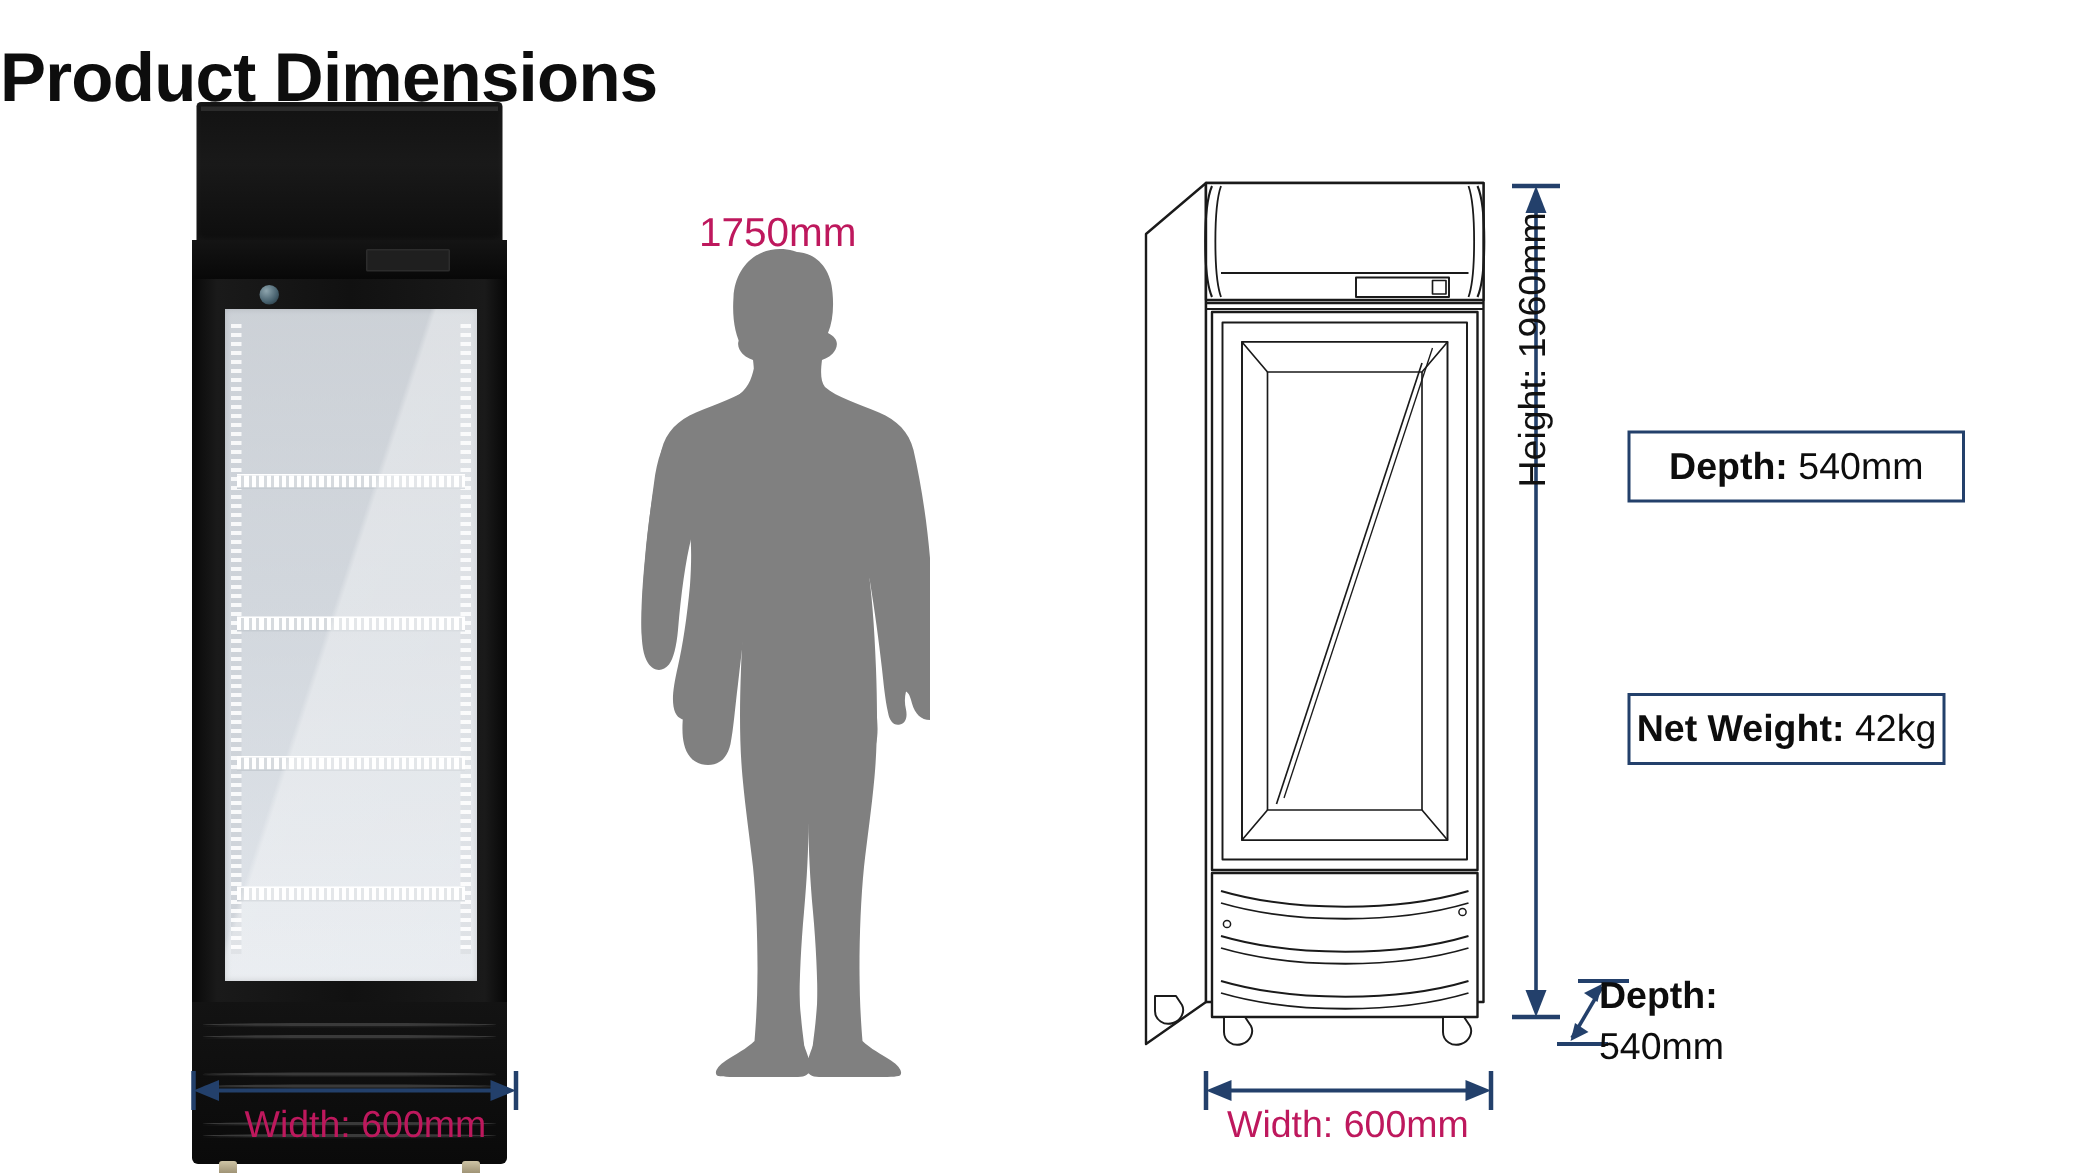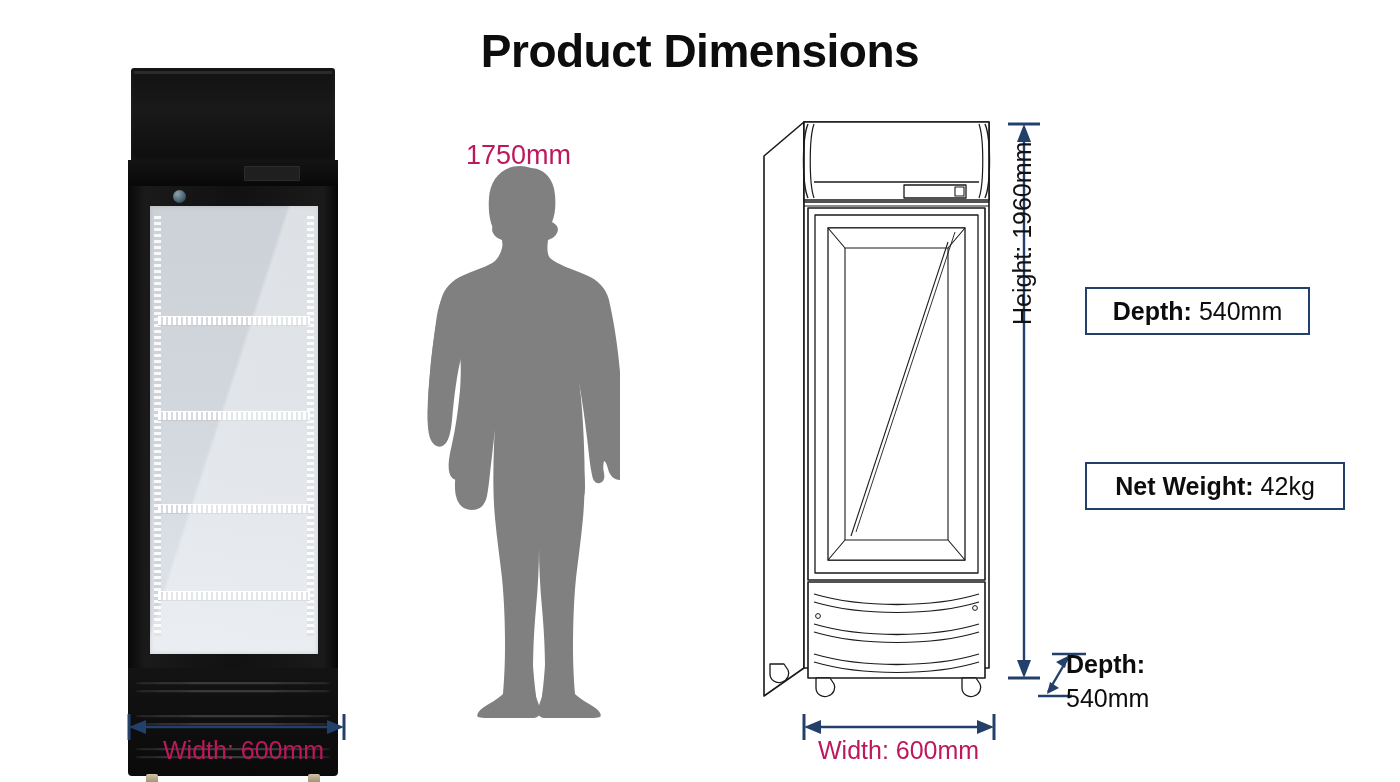--- a/index.html
+++ b/index.html
@@ -18,21 +18,21 @@
     background: #ffffff;
     overflow: hidden;
   }
 
   
   #page-title {
     position: absolute;
     left: 0;
     top: 24px;
     width: 1400px;
-    text-align: center;
+    text-align: left;
     font-size: 46px;
     font-weight: bold;
     color: #0d0d0d;
     letter-spacing: -0.5px;
   }
 
   
   .dim-text {
     position: absolute;
     font-size: 25px;
@@ -508,18 +508,18 @@
     <polygon points="23,50 35,44 26,38" fill="#23406b"></polygon>
   </svg>
   <div class="depth2-lbl b" style="left:1066px;top:650px;">Depth:</div>
   <div class="depth2-lbl" style="left:1066px;top:684px;">540mm</div>
 
   <div class="callout" style="left:1085px;top:287px;width:225px;height:48px;">
     <span class="lbl">Depth:</span>
     <span class="val">540mm</span>
   </div>
 
-  <div class="callout" style="left:1085px;top:462px;width:260px;height:48px;">
+  <div class="callout" style="left:1085px;top:462px;width:212px;height:48px;">
     <span class="lbl">Net Weight:</span>
     <span class="val">42kg</span>
   </div>
 
 </div>
 
 </body></html>

